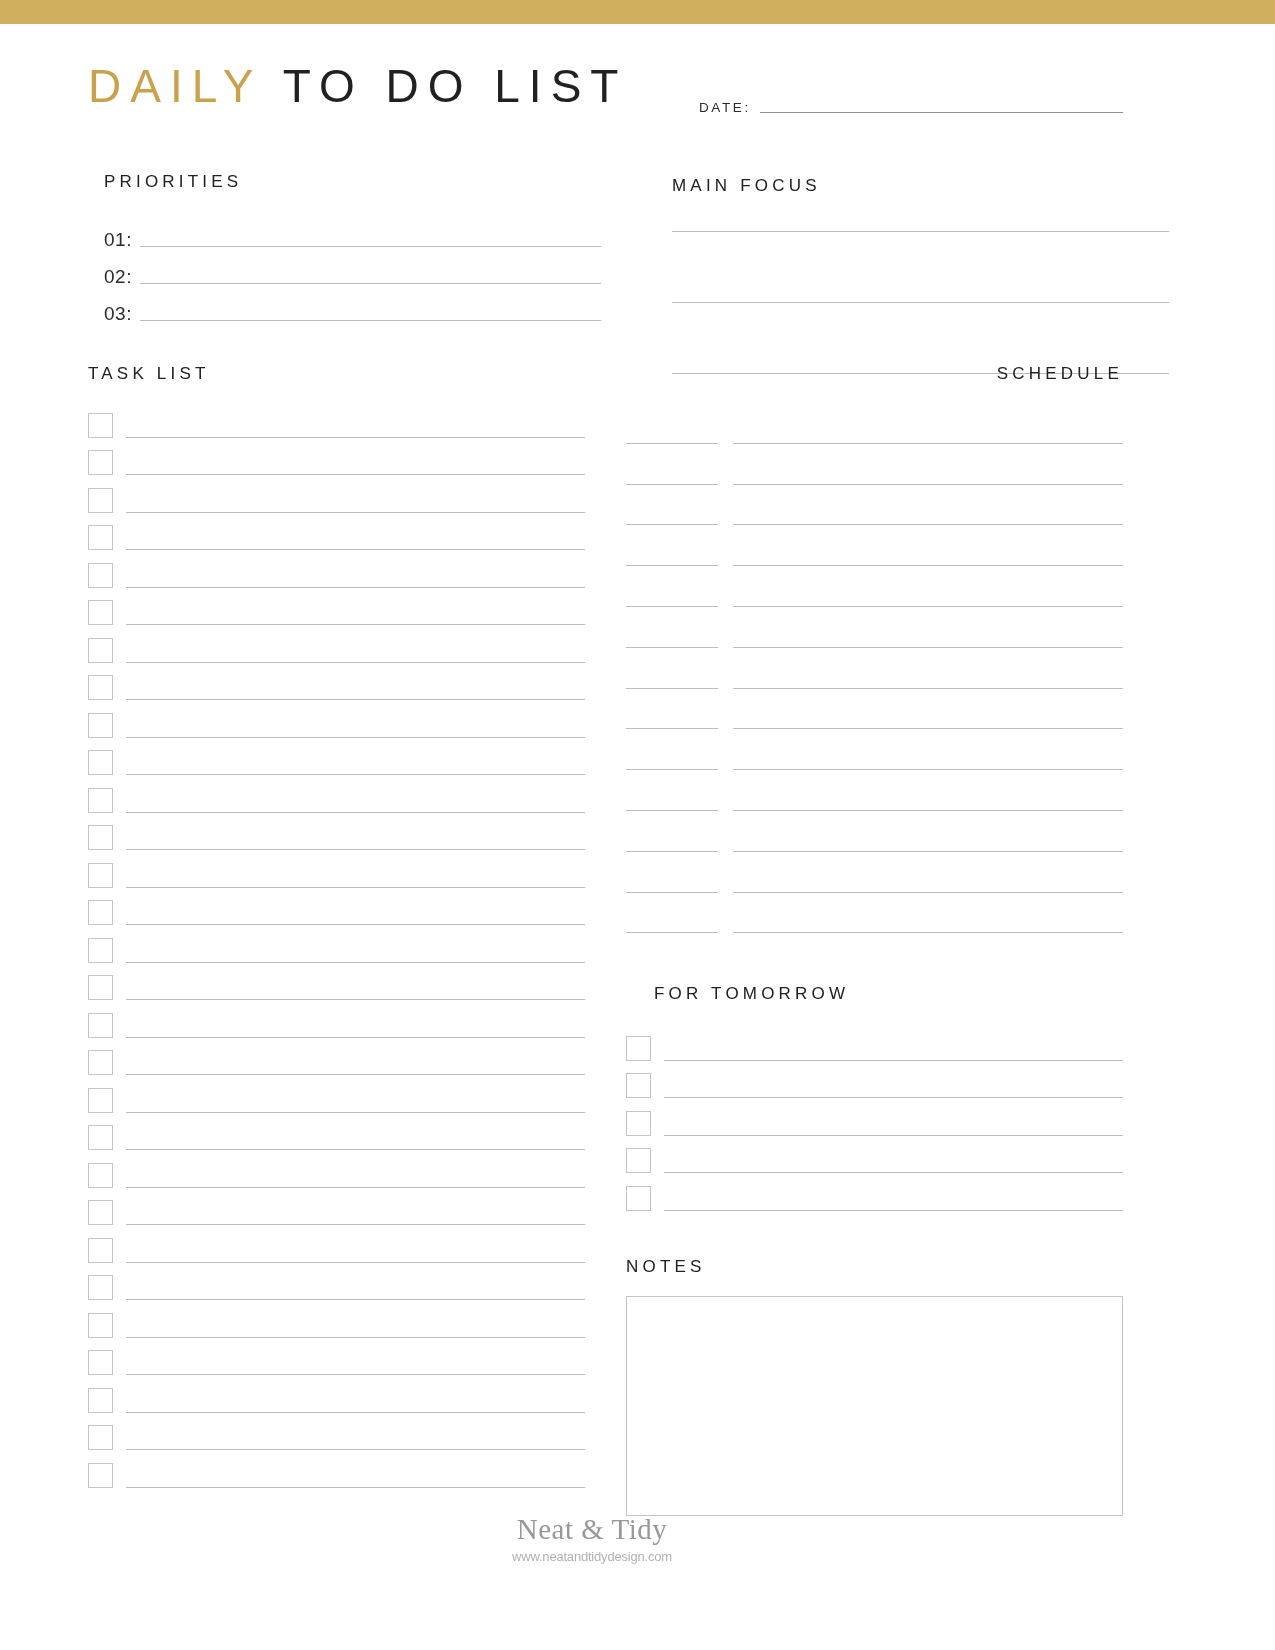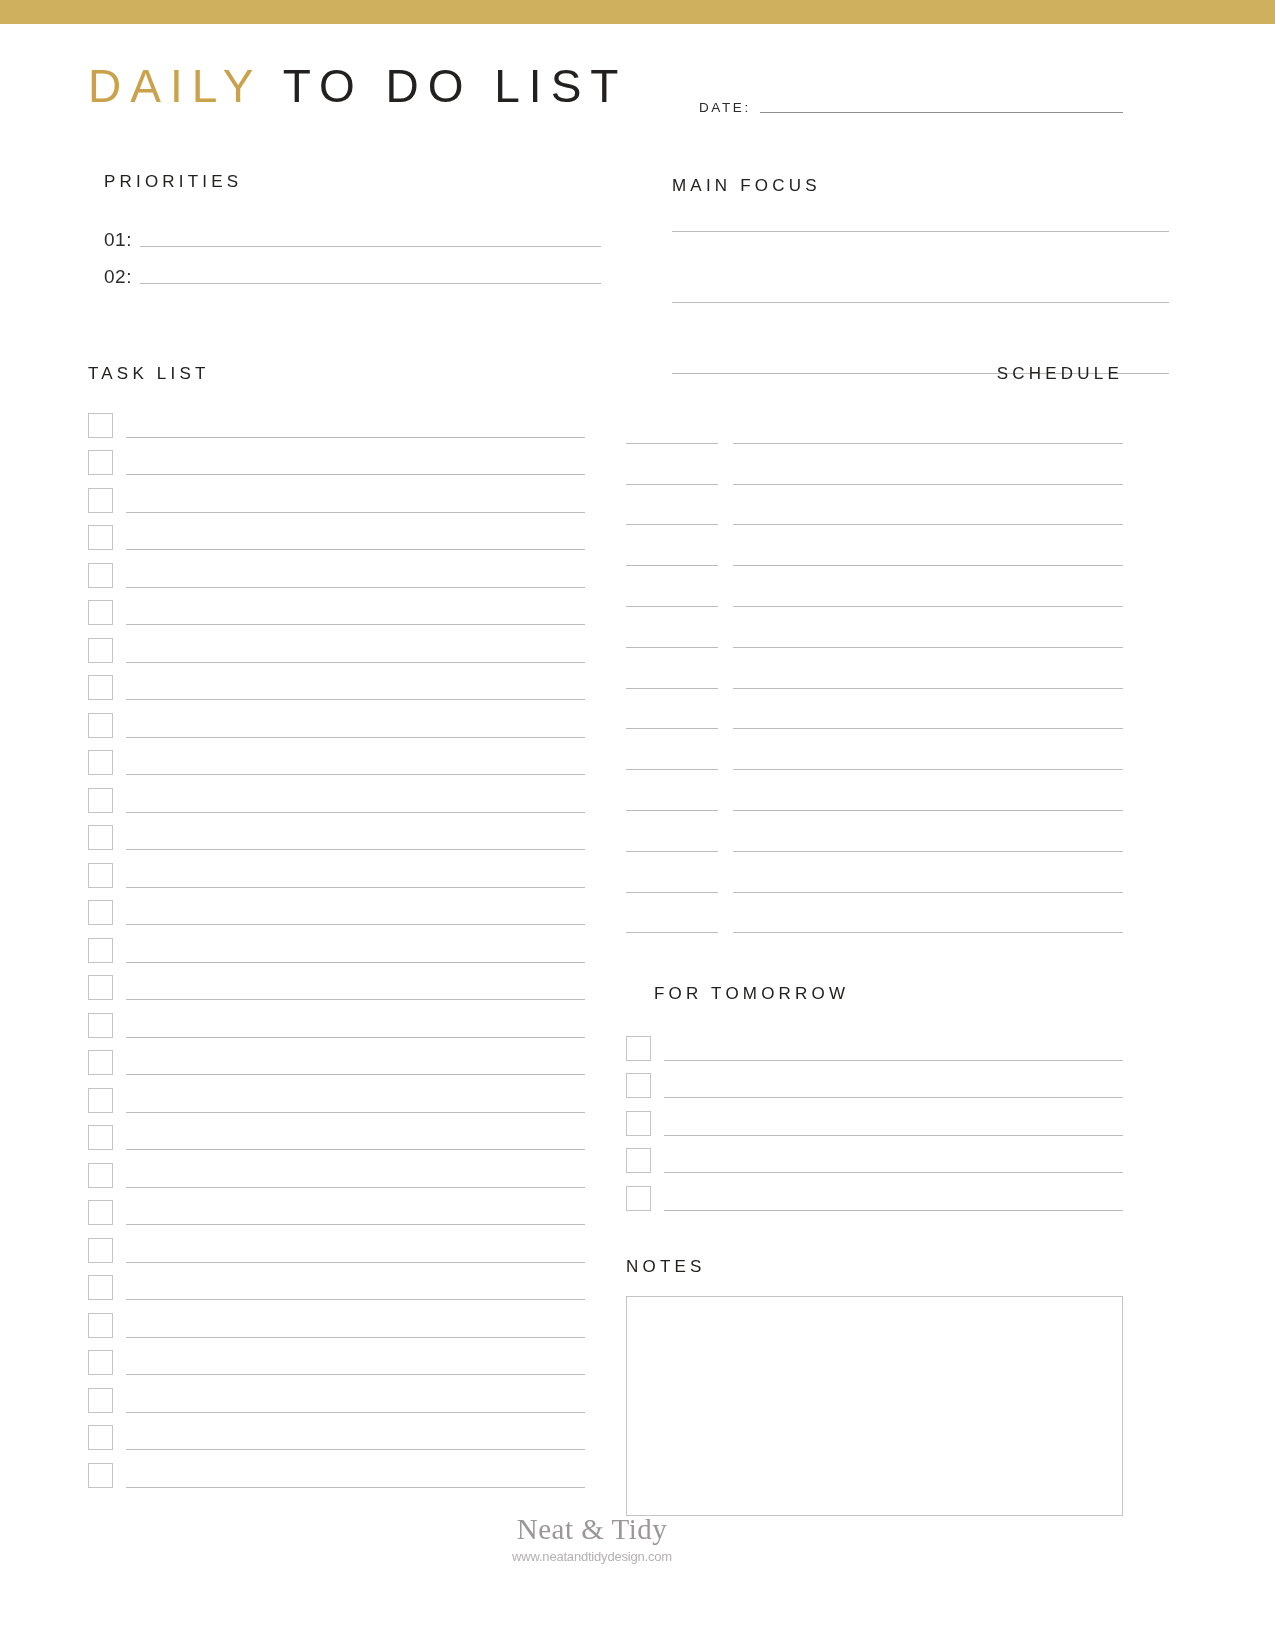--- a/index.html
+++ b/index.html
@@ -280,20 +280,24 @@
     <div class="section-head">PRIORITIES</div>
     <div>
       <div class="prio-row">
         <span class="prio-label">01:</span>
         <span class="prio-rule"></span>
       </div>
       <div class="prio-row">
         <span class="prio-label">02:</span>
         <span class="prio-rule"></span>
       </div>
+      <div class="prio-row">
+        <span class="prio-label">03:</span>
+        <span class="prio-rule"></span>
+      </div>
     </div>
   </div>
 
   <div class="mainfocus">
     <div class="section-head">MAIN FOCUS</div>
     <div id="focus-rows">
         <div class="focus-row">
           <div class="focus-rule"></div>
         </div>
         <div class="focus-row">

